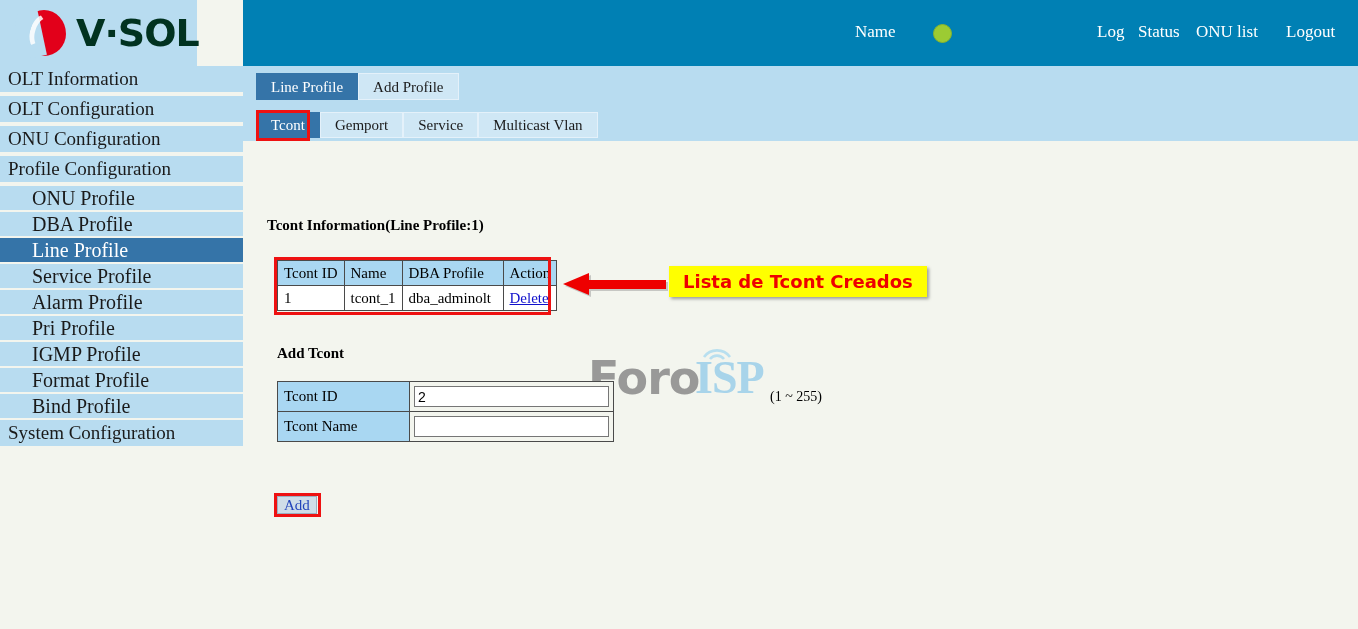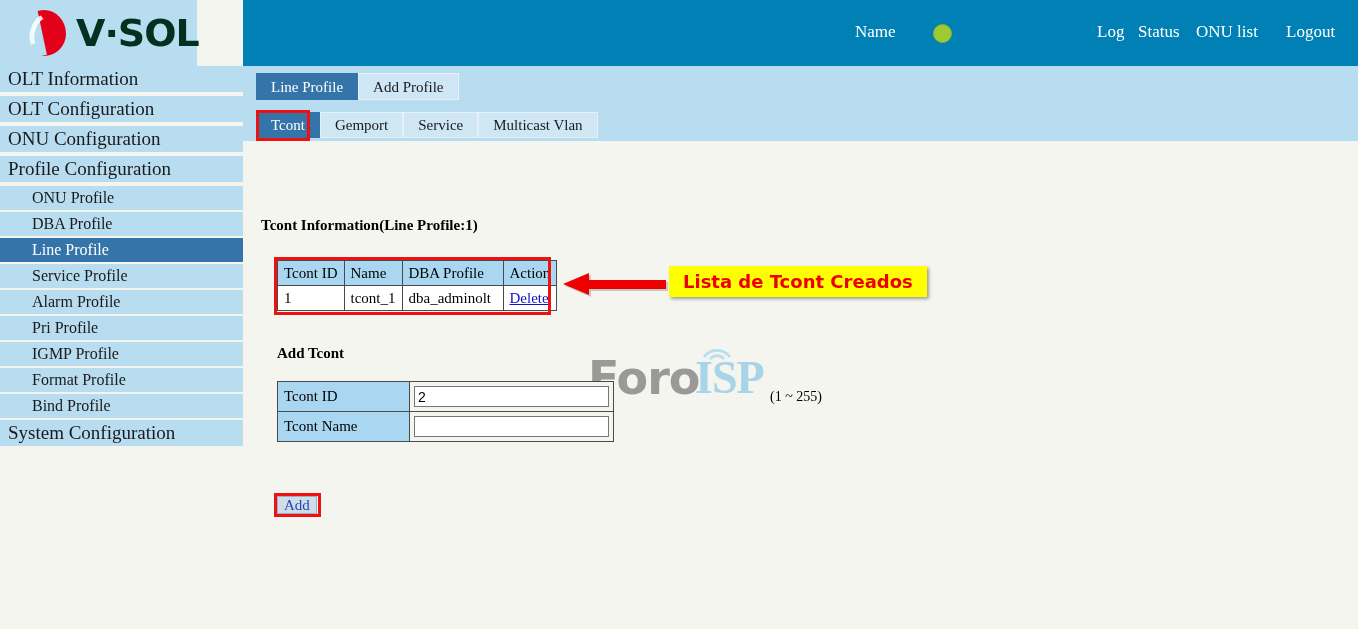--- a/index.html
+++ b/index.html
@@ -95,21 +95,21 @@
     line-height: 26px;
     background: #b8dcf0;
     color: #1a1a1a;
     font-size: 19px;
     padding-left: 8px;
     margin-bottom: 4px;
     white-space: nowrap;
     overflow: hidden;
   }
   .menu-item.sub {
-    font-size: 16px;
+    font-size: 20px;
     padding-left: 32px;
     height: 24px;
     line-height: 24px;
     margin-bottom: 2px;
   }
   .menu-item.active {
     background: #3574a8;
     color: #ffffff;
   }
 
@@ -160,21 +160,21 @@
     position: absolute; left: 0; top: 75px;
     width: 1115px; height: 488px;
   }
   .section-title {
     position: absolute;
     font-size: 15px;
     font-weight: bold;
     color: #000000;
     white-space: nowrap;
   }
-  #title-info { left: 18px; top: 76px; }
+  #title-info { left: 24px; top: 76px; }
   #title-add  { left: 34px; top: 204px; }
 
   table.grid {
     position: absolute;
     border-collapse: collapse;
     background: #ffffff;
   }
   table.grid td, table.grid th {
     border: 1px solid #4a4a4a;
     font-size: 15px;

